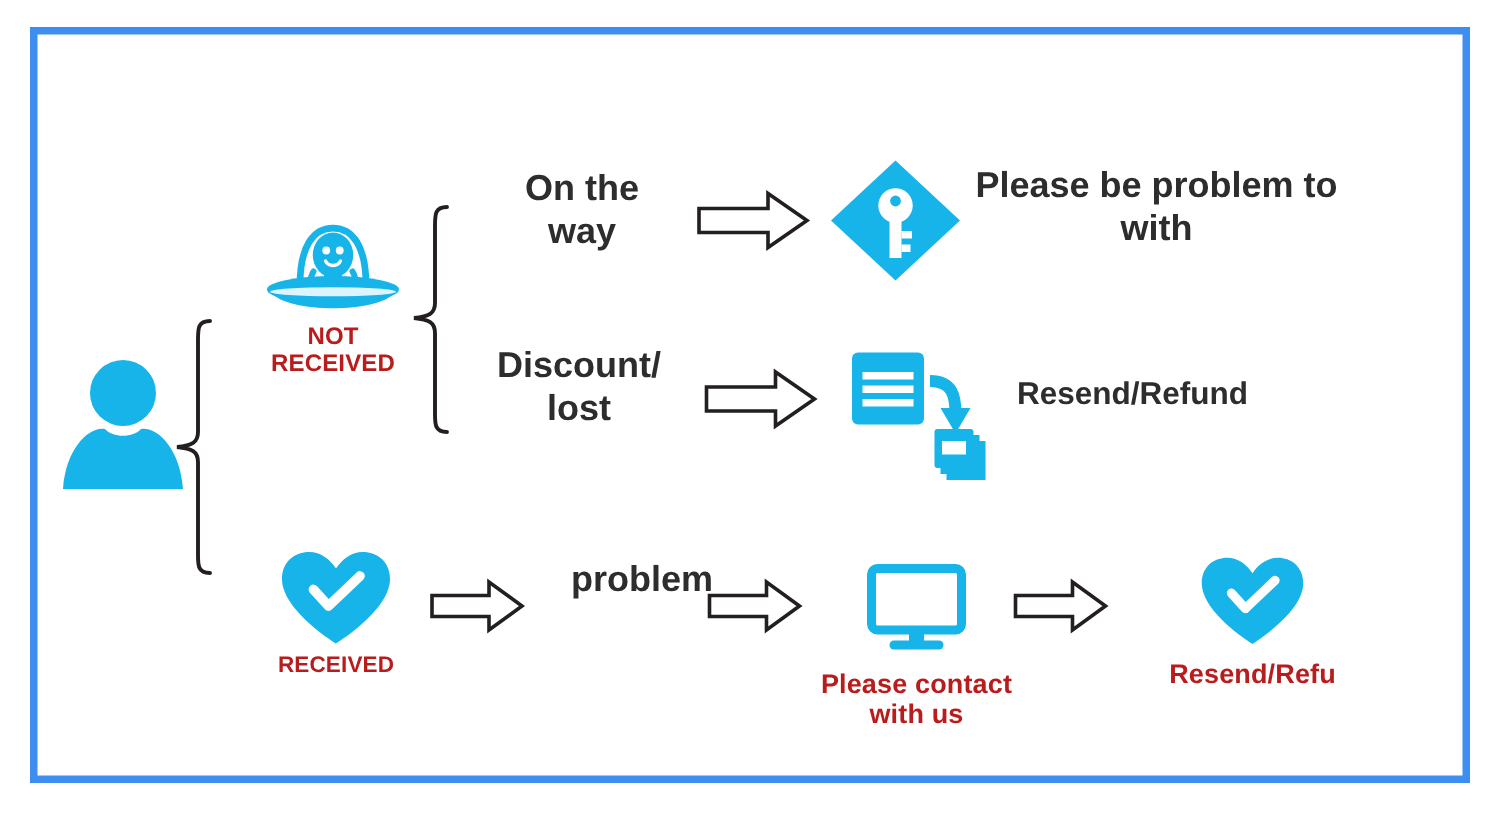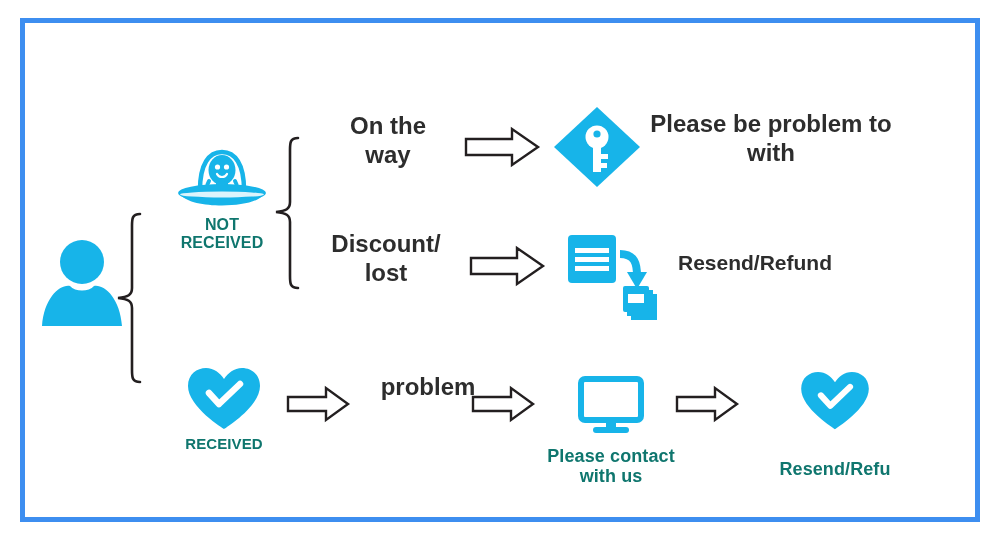--- a/index.html
+++ b/index.html
@@ -39,21 +39,21 @@
   .icon-block {
     position: absolute;
     display: flex;
     flex-direction: column;
     align-items: center;
     justify-content: flex-start;
   }
 
   .icon-caption {
     font-weight: bold;
-    color: #0f766e;
+    color: #b91c1c;
     text-align: center;
     line-height: 1.12;
     letter-spacing: 0.1px;
     margin-top: 2px;
   }
 
   .flow-label {
     position: absolute;
     font-weight: bold;
     color: #2d2d2d;
@@ -212,21 +212,21 @@
       <div>with us</div>
     </div>
   </div>
 
   <div class="arrow-holder" style="left:674px; top:385px;">
     <svg width="66" height="38" viewBox="0 0 66 38">
       <path d="M3 12 L41 12 L41 3 L63 19 L41 35 L41 26 L3 26 Z" fill="#ffffff" stroke="#231f20" stroke-width="2.4" stroke-linejoin="miter"></path>
     </svg>
   </div>
 
-  <div class="icon-block" style="left:740px; top:370px; width:190px;gap:20px;">
+  <div class="icon-block" style="left:740px; top:370px; width:190px;">
     <svg width="74" height="62" viewBox="0 0 78 66">
       <path d="M39 63 C39 63, 3 41, 3 20 C3 8, 12 2, 21 2 C29 2, 35 7, 39 13 C43 7, 49 2, 57 2 C66 2, 75 8, 75 20 C75 41, 39 63, 39 63 Z" fill="#17b4e9"></path>
       <path d="M24 27 L34 38 L55 18" fill="none" stroke="#ffffff" stroke-width="6.5" stroke-linecap="round" stroke-linejoin="round"></path>
     </svg>
     <div class="icon-caption" style="font-size:18px; margin-top:7px;">
       <div>Resend/Refu</div>
     </div>
   </div>
 
 </div>

